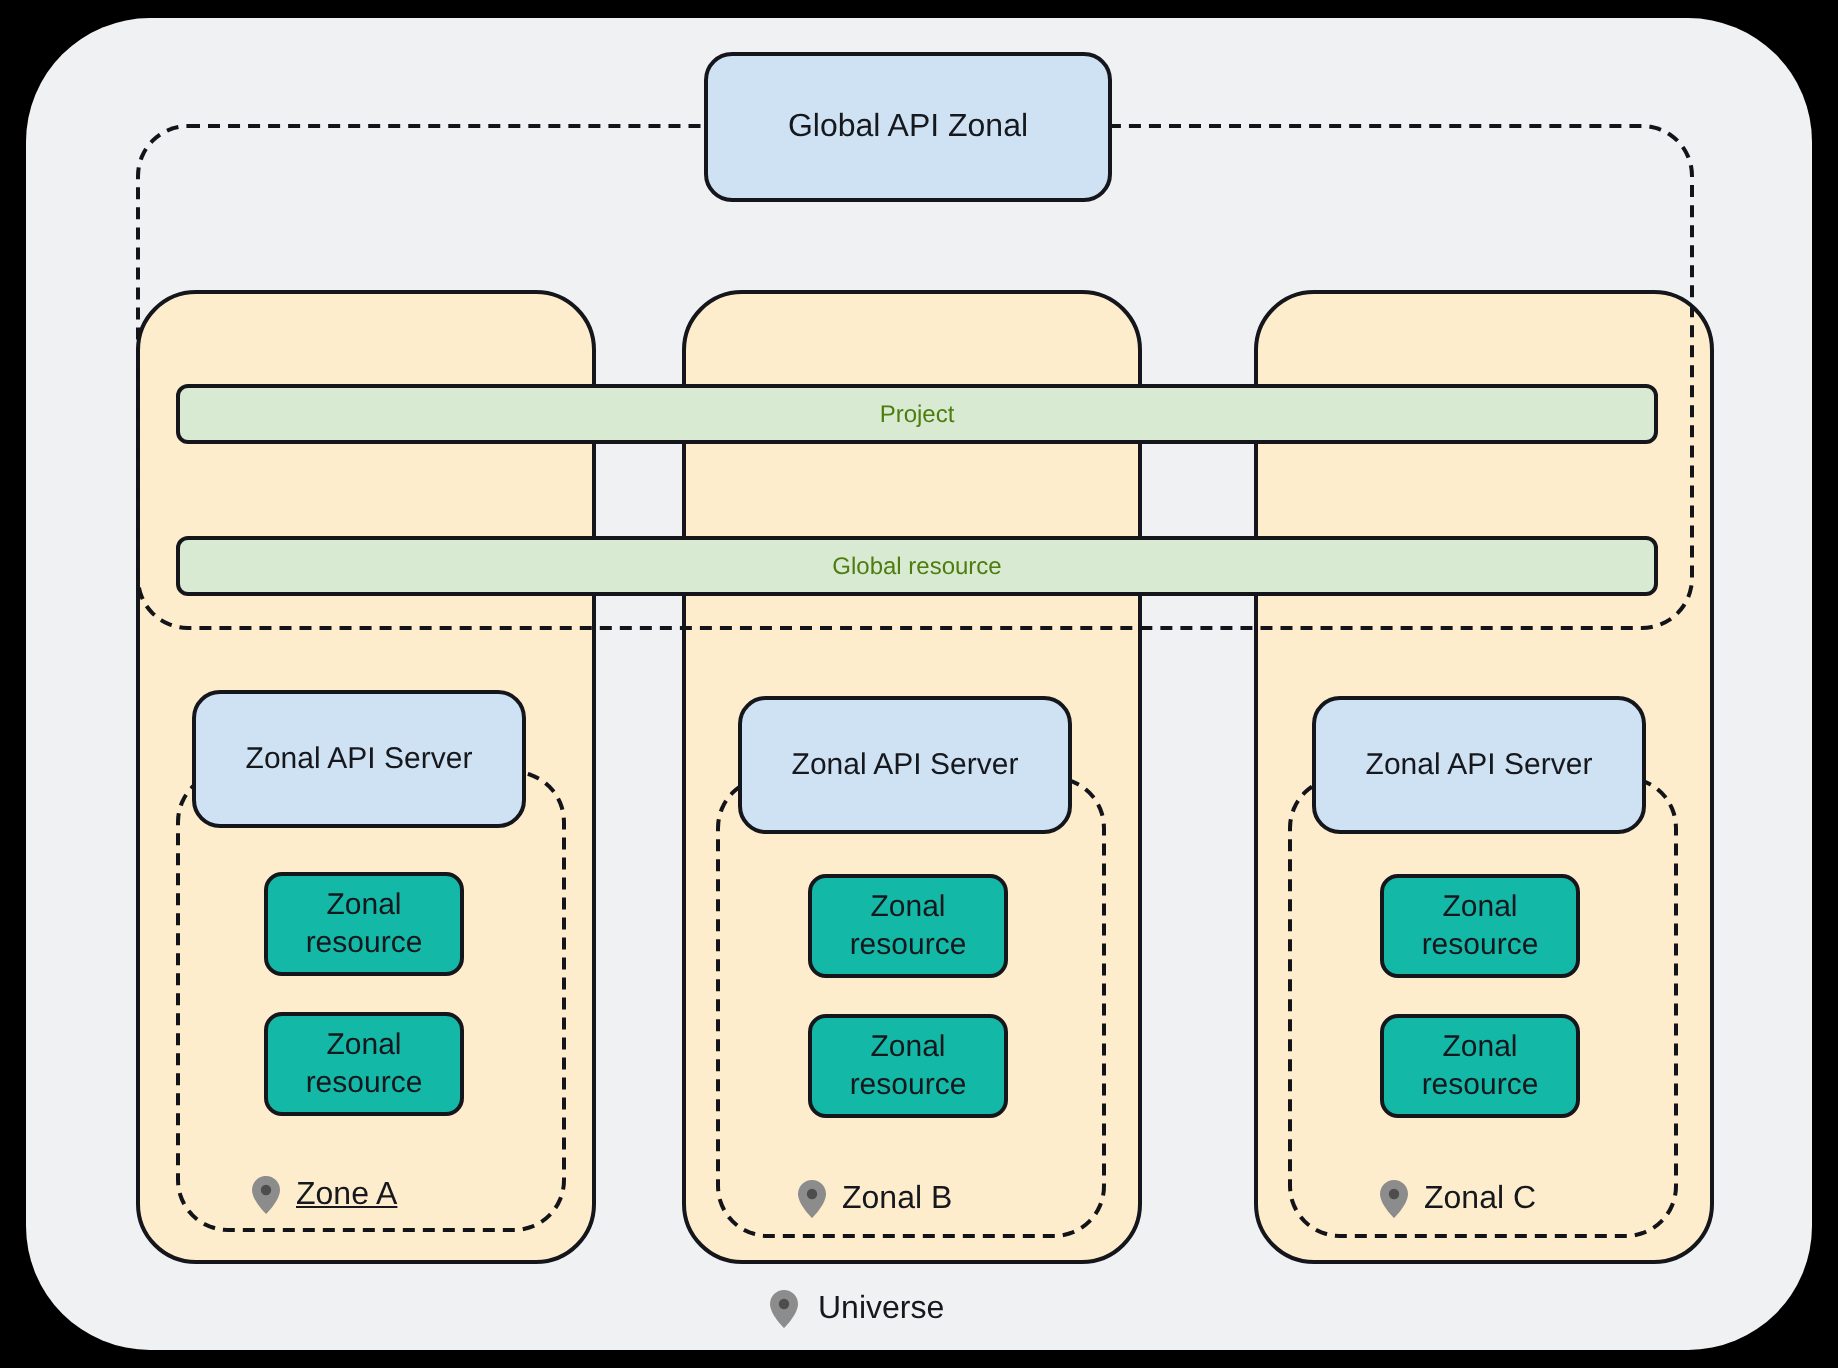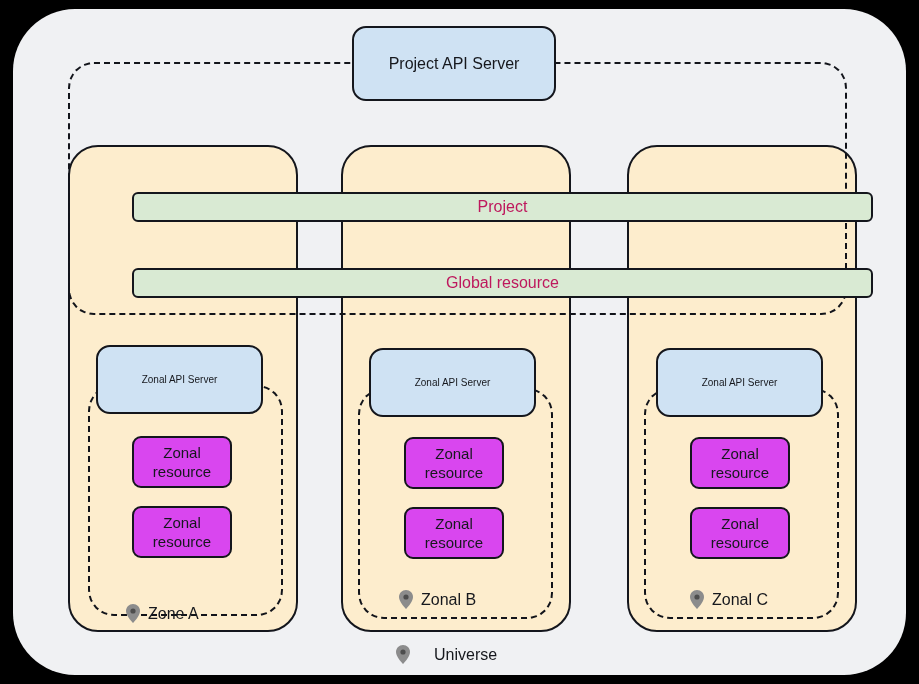--- a/index.html
+++ b/index.html
@@ -74,24 +74,23 @@
     left: 88px;
     width: 741px;
     height: 30px;
     background: #d9ead3;
     border: 2px solid #14161c;
     border-radius: 6px;
     box-sizing: border-box;
     display: flex;
     align-items: center;
     justify-content: center;
-    font-size: 16px;
-    color: #be185d;
+    font-size: 12px;
+    color: #4d7c0f;
     z-index: 8;
-    margin-left: 44px;
   }
   .bar-project { top: 192px; }
   .bar-global-resource { top: 268px; }
 
   
   .global-api-server {
     position: absolute;
     left: 352px;
     top: 26px;
     width: 204px;
@@ -124,32 +123,32 @@
     position: absolute;
     width: 167px;
     height: 69px;
     background: #cfe2f3;
     border: 2px solid #14161c;
     border-radius: 14px;
     box-sizing: border-box;
     display: flex;
     align-items: center;
     justify-content: center;
-    font-size: 10px;
+    font-size: 15px;
     color: #16181d;
     z-index: 5;
     text-align: center;
   }
 
   
   .zonal-resource {
     position: absolute;
     width: 100px;
     height: 52px;
-    background: #d946ef;
+    background: #14b8a6;
     border: 2px solid #14161c;
     border-radius: 9px;
     box-sizing: border-box;
     display: flex;
     flex-direction: column;
     align-items: center;
     justify-content: center;
     font-size: 15px;
     line-height: 19px;
     color: #16181d;
@@ -163,25 +162,25 @@
     display: flex;
     align-items: center;
     gap: 8px;
     font-size: 16px;
     color: #16181d;
     z-index: 5;
     white-space: nowrap;
   }
   .universe-label {
     position: absolute;
-    left: 396px;
+    left: 385px;
     top: 645px;
     display: flex;
     align-items: center;
-    gap: 24px;
+    gap: 10px;
     font-size: 16px;
     color: #16181d;
     z-index: 10;
     white-space: nowrap;
   }
   .pin-icon { display: block; }
 </style>
 </head>
 <body>
 
@@ -190,21 +189,21 @@
   <div class="universe-surface"></div>
 
   <div class="zone-card zone-a"></div>
   <div class="zone-card zone-b"></div>
   <div class="zone-card zone-c"></div>
 
   <div class="global-region"></div>
   <div class="global-region-gap"></div>
 
   <div class="global-api-server">
-    <span>Project API Server</span>
+    <span>Global API Zonal</span>
   </div>
 
   <div class="span-bar bar-project">
     <span>Project</span>
   </div>
   <div class="span-bar bar-global-resource">
     <span>Global resource</span>
   </div>
 
   <div class="zonal-region" style="left:88px; top:385px;"></div>
@@ -212,21 +211,21 @@
     <span>Zonal API Server</span>
   </div>
   <div class="zonal-resource" style="left:132px; top:436px;">
     <span>Zonal</span>
     <span>resource</span>
   </div>
   <div class="zonal-resource" style="left:132px; top:506px;">
     <span>Zonal</span>
     <span>resource</span>
   </div>
-  <div class="zone-label" style="left:126px; top:604px;">
+  <div class="zone-label" style="left:126px; top:588px;text-decoration:underline;">
     <svg class="pin-icon" width="14" height="19" viewBox="0 0 14 19">
       <path d="M7 0C3.13 0 0 3.13 0 7c0 5.25 7 12 7 12s7-6.75 7-12c0-3.87-3.13-7-7-7z" fill="#8c8c8c"></path>
       <circle cx="7" cy="7" r="2.6" fill="#4d4d4d"></circle>
     </svg>
     <span>Zone A</span>
   </div>
 
   <div class="zonal-region" style="left:358px; top:388px;"></div>
   <div class="zonal-api-server" style="left:369px; top:348px;">
     <span>Zonal API Server</span>

